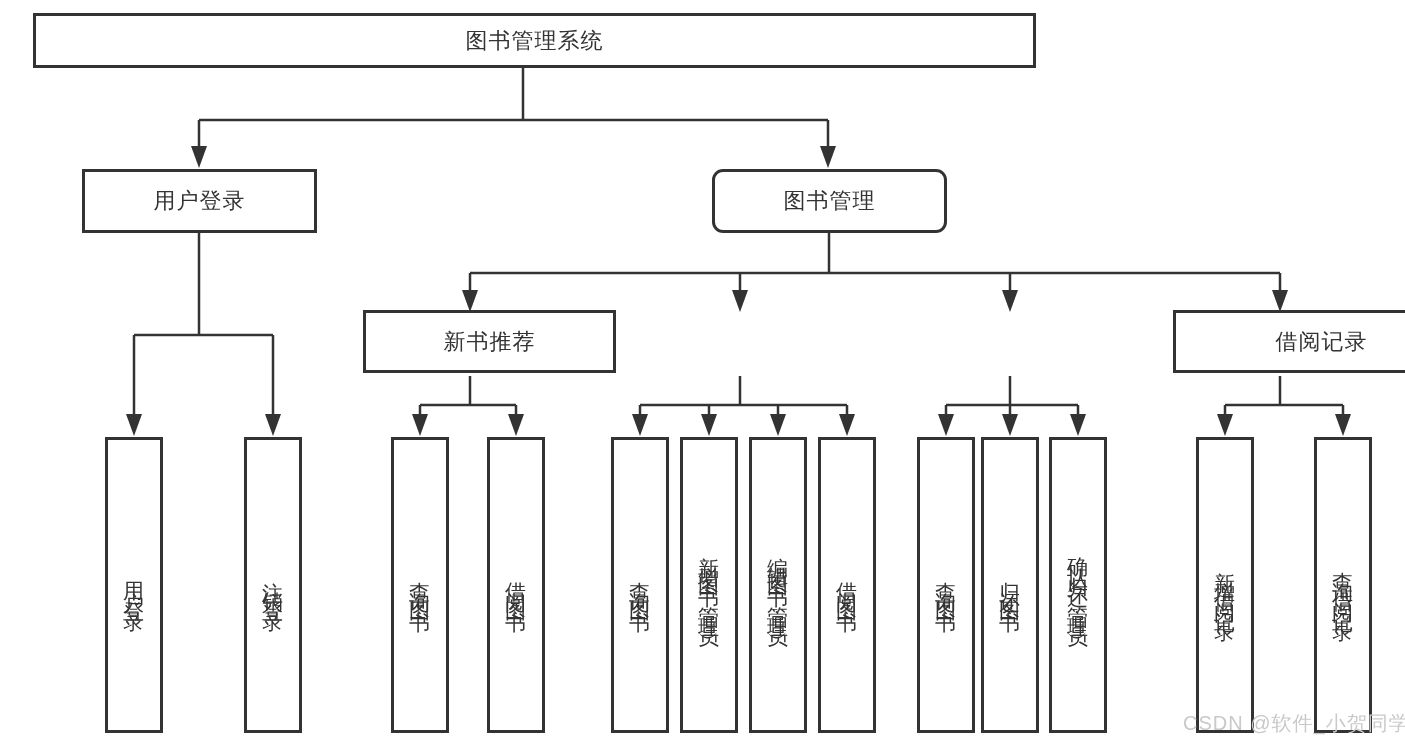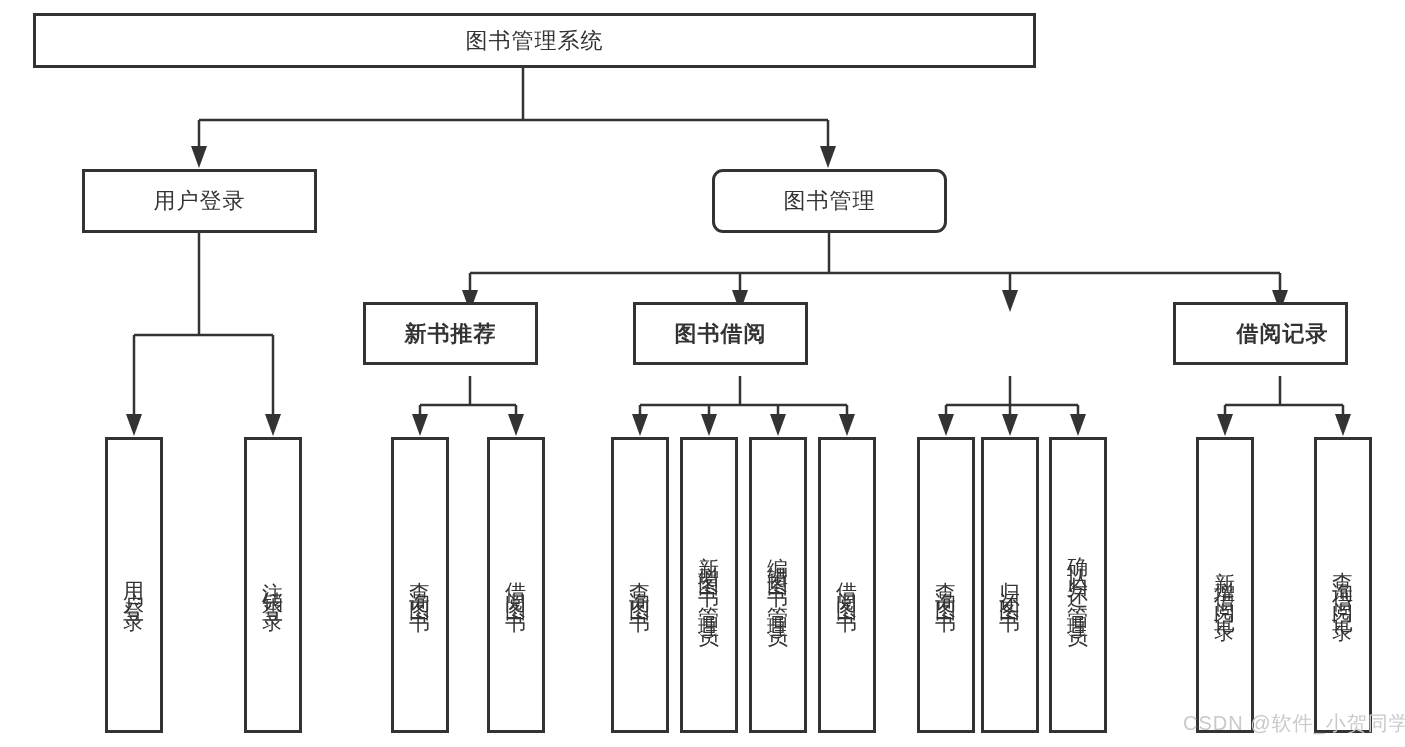--- a/index.html
+++ b/index.html
@@ -22,21 +22,21 @@
     justify-content: center;
     color: #333333;
     font-size: 22px;
     letter-spacing: 1px;
     z-index: 2;
     white-space: nowrap;
   }
   .root  { left: 21px;  top: 13px;  width: 1003px; height: 55px; margin-left: 12px; }
   .br-a  { left: 82px;  top: 169px; width: 235px;  height: 64px; }
   .br-b  { left: 712px; top: 169px; width: 235px;  height: 64px; border-radius: 11px; }
-  .sect  { top: 302px; width: 175px; height: 63px; font-weight: bold; }
+  .sect  { top: 310px; width: 253px; height: 63px; }
   .s1 { left: 363px; }
   .s2 { left: 633px; }
   .s3 { left: 904px; }
   .s4 { left: 1173px; padding-left: 44px; }
   .leaf {
     position: absolute;
     top: 437px;
     width: 58px;
     height: 296px;
     box-sizing: border-box;
@@ -161,23 +161,20 @@
   <div class="node br-a">
     <span>用户登录</span>
   </div>
   <div class="node br-b">
     <span>图书管理</span>
   </div>
 
   <div class="node sect s1">
     <span>新书推荐</span>
   </div>
-  <div class="node sect s2">
-    <span>图书借阅</span>
-  </div>
   <div class="node sect s4">
     <span>借阅记录</span>
   </div>
 
   <div class="leaf l1">
     <span>用户登录</span>
   </div>
   <div class="leaf l2">
     <span>注销登录</span>
   </div>

